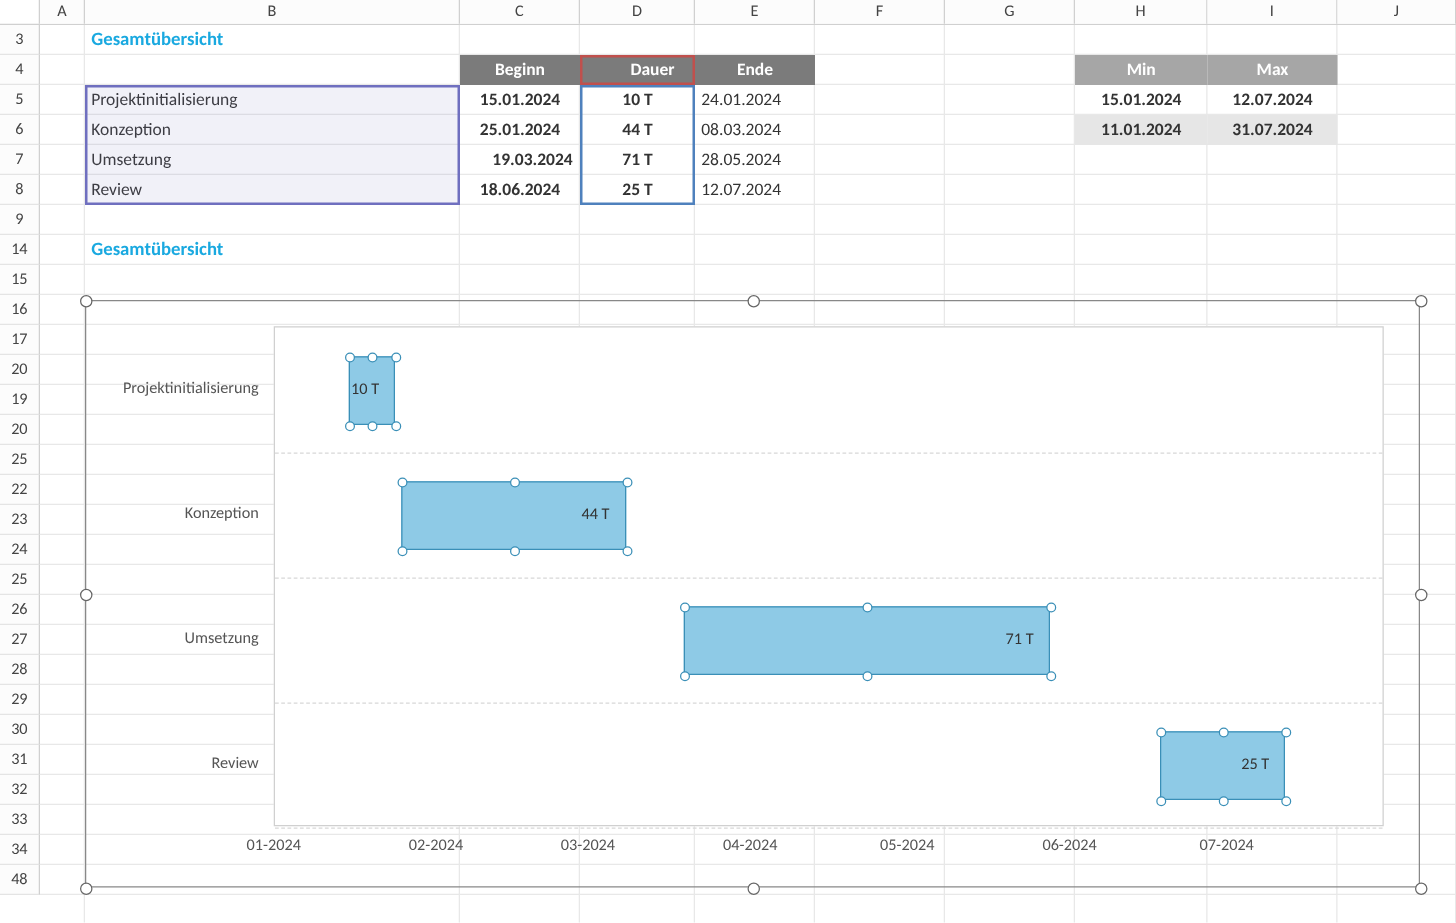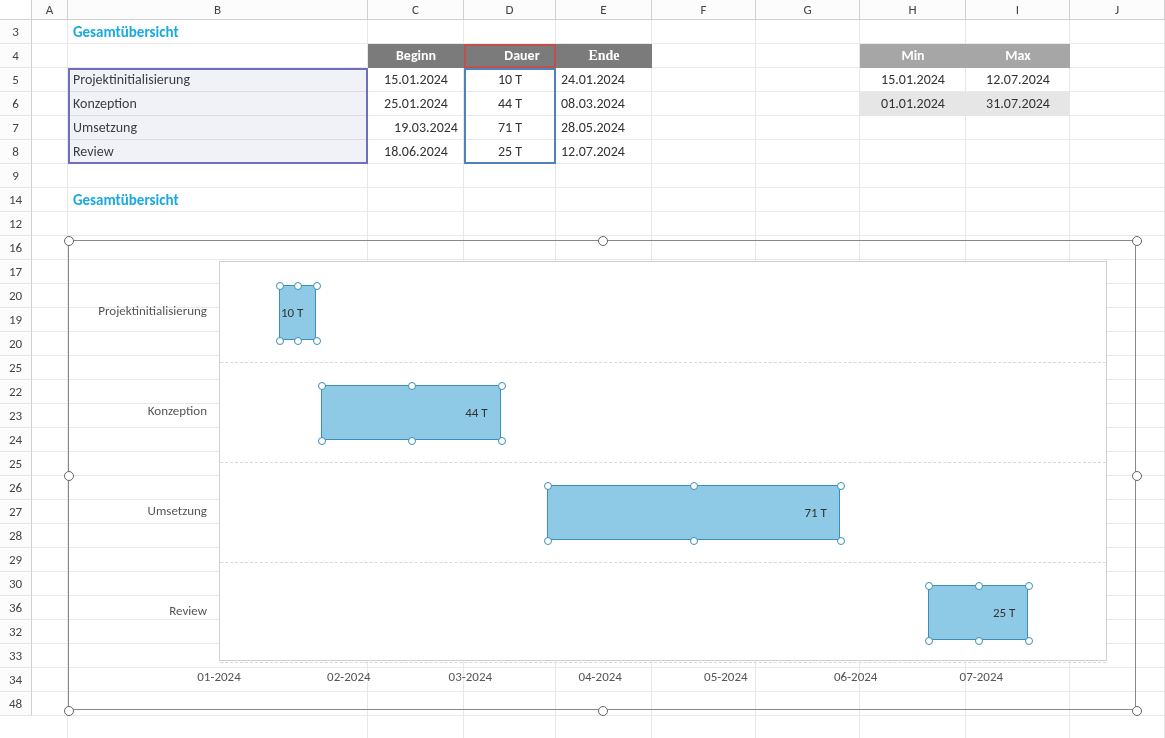--- a/index.html
+++ b/index.html
@@ -96,21 +96,21 @@
   .sel-range-d-outer {
     position: absolute;
     border: 2px solid #c0504d;
     pointer-events: none;
   }
   .sel-range-d-inner {
     position: absolute;
     border: 2px solid #4f81bd;
     pointer-events: none;
   }
-  .center { text-align: center; }
+  .center { text-align: center; font-weight: bold; }
   .shade { background: #e6e6e6; }
   
   .chart-sel {
     position: absolute;
     border: 1px solid #888;
   }
   .sel-handle {
     position: absolute;
     width: 10px; height: 10px;
     border: 1px solid #666;
@@ -182,37 +182,37 @@
 
 <div class="row-headers">
     <div class="row-head">3</div>
     <div class="row-head">4</div>
     <div class="row-head">5</div>
     <div class="row-head">6</div>
     <div class="row-head">7</div>
     <div class="row-head">8</div>
     <div class="row-head">9</div>
     <div class="row-head">14</div>
-    <div class="row-head">12</div>
+    <div class="row-head">15</div>
     <div class="row-head">16</div>
     <div class="row-head">17</div>
     <div class="row-head">20</div>
     <div class="row-head">19</div>
     <div class="row-head">20</div>
     <div class="row-head">25</div>
     <div class="row-head">22</div>
     <div class="row-head">23</div>
     <div class="row-head">24</div>
     <div class="row-head">25</div>
     <div class="row-head">26</div>
     <div class="row-head">27</div>
     <div class="row-head">28</div>
     <div class="row-head">29</div>
     <div class="row-head">30</div>
-    <div class="row-head">36</div>
+    <div class="row-head">31</div>
     <div class="row-head">32</div>
     <div class="row-head">33</div>
     <div class="row-head">34</div>
     <div class="row-head">48</div>
   </div>
 
 <div class="grid" id="grid">
     <div class="grid-col" style="left: 35px;"></div>
     <div class="grid-col" style="left: 335px;"></div>
     <div class="grid-col" style="left: 431px;"></div>
@@ -248,42 +248,42 @@
     <div class="grid-row" style="top: 528px;"></div>
     <div class="grid-row" style="top: 552px;"></div>
     <div class="grid-row" style="top: 576px;"></div>
     <div class="grid-row" style="top: 600px;"></div>
     <div class="grid-row" style="top: 624px;"></div>
     <div class="grid-row" style="top: 648px;"></div>
     <div class="grid-row" style="top: 672px;"></div>
     <div class="cell title" style="left: 36px; top: 0px; width: 300px;">Gesamtübersicht</div>
     <div class="cell th" style="left: 336px; top: 24px; width: 96px;">Beginn</div>
     <div class="cell th" style="left: 432px; top: 24px; width: 116px;">Dauer</div>
-    <div class="cell th" style="left: 524px; top: 24px; width: 96px; font-family: Liberation Serif, serif;">Ende</div>
+    <div class="cell th" style="left: 524px; top: 24px; width: 96px;">Ende</div>
     <div class="cell" style="left: 36px; top: 48px; width: 300px;">Projektinitialisierung</div>
     <div class="cell center" style="left: 336px; top: 48px; width: 96px;">15.01.2024</div>
     <div class="cell center" style="left: 432px; top: 48px; width: 92px;">10 T</div>
     <div class="cell" style="left: 524px; top: 48px; width: 96px;">24.01.2024</div>
     <div class="cell" style="left: 36px; top: 72px; width: 300px;">Konzeption</div>
     <div class="cell center" style="left: 336px; top: 72px; width: 96px;">25.01.2024</div>
     <div class="cell center" style="left: 432px; top: 72px; width: 92px;">44 T</div>
     <div class="cell" style="left: 524px; top: 72px; width: 96px;">08.03.2024</div>
     <div class="cell" style="left: 36px; top: 96px; width: 300px;">Umsetzung</div>
     <div class="cell center" style="left: 336px; top: 96px; width: 116px;">19.03.2024</div>
     <div class="cell center" style="left: 432px; top: 96px; width: 92px;">71 T</div>
     <div class="cell" style="left: 524px; top: 96px; width: 96px;">28.05.2024</div>
     <div class="cell" style="left: 36px; top: 120px; width: 300px;">Review</div>
     <div class="cell center" style="left: 336px; top: 120px; width: 96px;">18.06.2024</div>
     <div class="cell center" style="left: 432px; top: 120px; width: 92px;">25 T</div>
     <div class="cell" style="left: 524px; top: 120px; width: 96px;">12.07.2024</div>
     <div class="cell th-minmax" style="left: 828px; top: 24px; width: 106px;">Min</div>
     <div class="cell th-minmax" style="left: 934px; top: 24px; width: 104px;">Max</div>
     <div class="cell center" style="left: 828px; top: 48px; width: 106px;">15.01.2024</div>
     <div class="cell center" style="left: 934px; top: 48px; width: 104px;">12.07.2024</div>
-    <div class="cell shade center" style="left: 828px; top: 72px; width: 106px;">01.01.2024</div>
+    <div class="cell shade center" style="left: 828px; top: 72px; width: 106px;">11.01.2024</div>
     <div class="cell shade center" style="left: 934px; top: 72px; width: 104px;">31.07.2024</div>
     <div class="sel-range-b" style="left: 36px; top: 48px; width: 300px; height: 96px;"></div>
     <div class="sel-range-d-outer" style="left: 432px; top: 24px; width: 92px; height: 24px;"></div>
     <div class="sel-range-d-inner" style="left: 432px; top: 48px; width: 92px; height: 96px;"></div>
     <div class="cell title" style="left: 36px; top: 168px; width: 300px;">Gesamtübersicht</div>
     <div class="chart-sel" style="left: 36px; top: 220px; width: 1068px; height: 470px;">
       <div class="sel-handle" style="left: -5px; top: -5px;"></div>
       <div class="sel-handle" style="left: 529px; top: -5px;"></div>
       <div class="sel-handle" style="left: 1063px; top: -5px;"></div>
       <div class="sel-handle" style="left: -5px; top: 230px;"></div>

